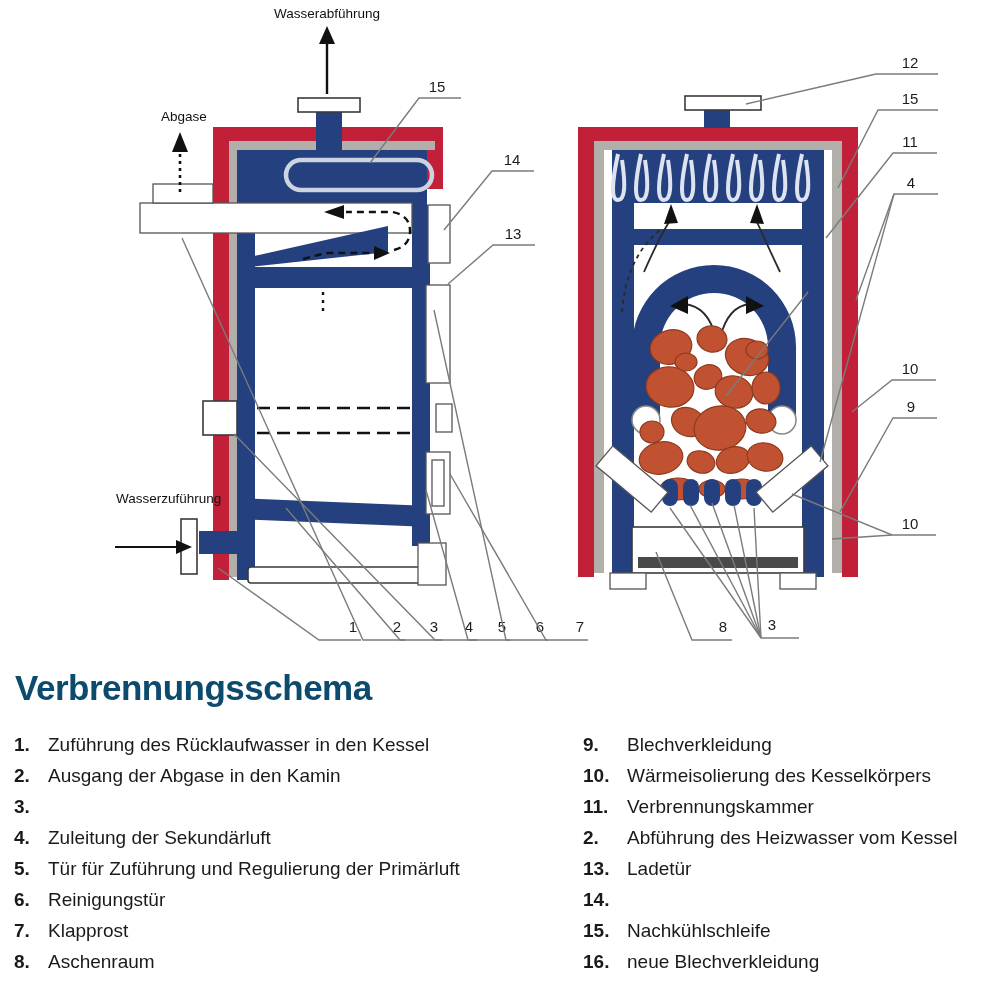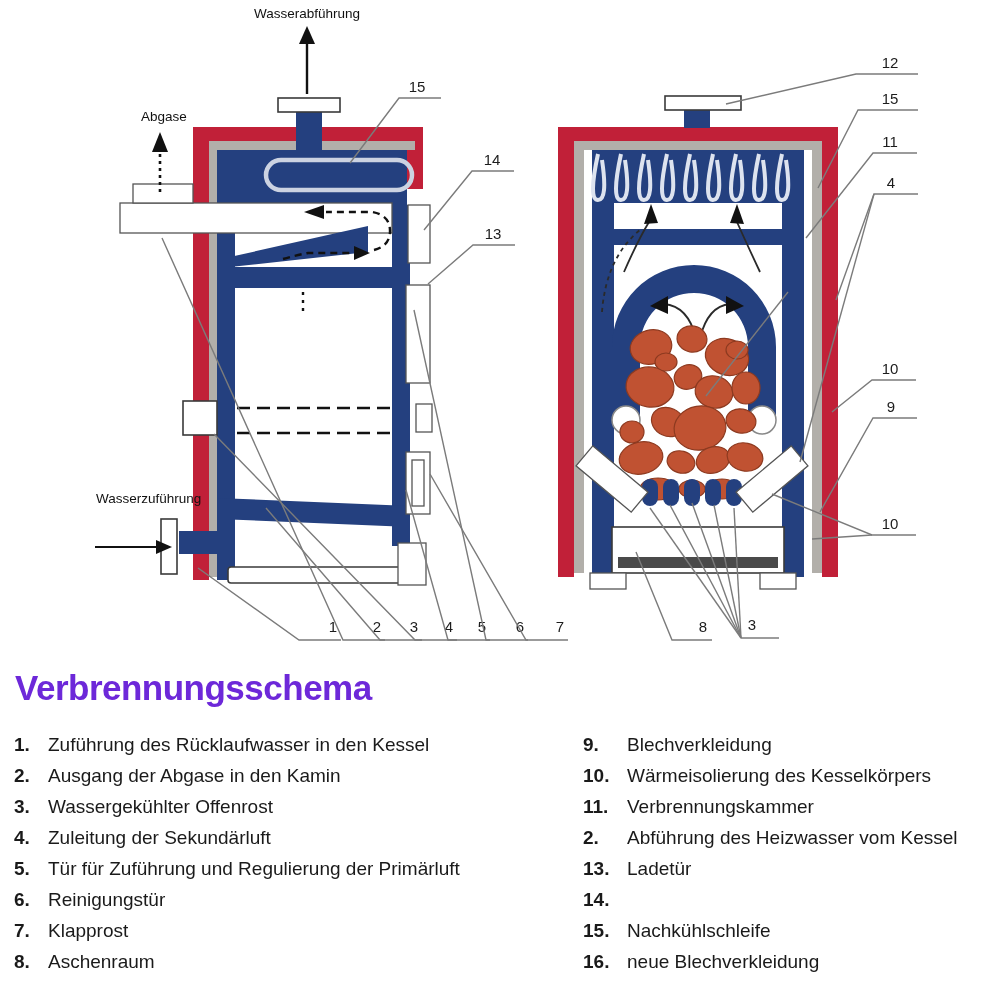--- a/index.html
+++ b/index.html
@@ -1,36 +1,36 @@
 <!DOCTYPE html>
 <html><head>
 <meta charset="utf-8">
 <style>
   html,body{margin:0;padding:0;background:#ffffff;}
   body{width:1000px;height:1000px;font-family:"Liberation Sans","DejaVu Sans",sans-serif;color:#1a1a1a;overflow:hidden;}
   .page{position:relative;width:1000px;height:1000px;background:#fff;}
-  .diagram-wrap{position:absolute;top:0;left:0;width:849px;height:655px;}
+  .diagram-wrap{position:absolute;top:0;left:0;width:849px;height:655px;padding-left:20px;}
   svg{display:block;}
   
   .red{fill:#c12038;}
   .gray{fill:#b2afaa;}
   .blue{fill:#24407f;}
   .stone{fill:#c05232;stroke:#8d3a20;stroke-width:1.2;}
   .white-part{fill:#ffffff;stroke:#3a3a3a;stroke-width:1.6;}
   .white-part-thin{fill:#ffffff;stroke:#555;stroke-width:1.3;}
   .leader{stroke:#7b7b7b;stroke-width:1.4;fill:none;}
   .flow{stroke:#111;stroke-width:2.4;fill:none;}
   .flow-thin{stroke:#2a2a2a;stroke-width:1.8;fill:none;}
   .arrowhead{fill:#111;stroke:none;}
   .num{font-size:15px;fill:#1c1c1c;}
   .hand{font-size:13.5px;fill:#111;}
   .coil{stroke:#dde3ef;stroke-width:4;fill:none;}
   .loop15{fill:none;stroke:#ccd3e2;stroke-width:4.5;}
   
-  .title{position:absolute;left:15px;top:668px;font-size:35px;font-weight:700;letter-spacing:-0.5px;color:#6d28d9;}
+  .title{position:absolute;left:15px;top:668px;font-size:35px;font-weight:700;letter-spacing:-0.5px;color:#0c4a6e;}
   .legend{position:absolute;left:0;top:734px;width:1000px;display:grid;grid-template-columns:565px 435px;}
   .legend ol{list-style:none;margin:0;padding:0;}
   .legend li{display:flex;align-items:baseline;height:31px;font-size:19px;}
   .legend .lnum{font-weight:700;width:48px;flex:0 0 48px;padding-left:14px;box-sizing:border-box;}
   .legend ol.col-right .lnum{padding-left:18px;flex-basis:62px;width:62px;}
   .legend .ltxt{white-space:nowrap;}
 </style>
 </head>
 <body>
 
@@ -256,21 +256,20 @@
       <li>
           <span class="lnum">1.</span>
           <span class="ltxt">Zuführung des Rücklaufwasser in den Kessel</span>
         </li>
       <li>
           <span class="lnum">2.</span>
           <span class="ltxt">Ausgang der Abgase in den Kamin</span>
         </li>
       <li>
           <span class="lnum">3.</span>
-          <span class="ltxt">Wassergekühlter Offenrost</span>
         </li>
       <li>
           <span class="lnum">4.</span>
           <span class="ltxt">Zuleitung der Sekundärluft</span>
         </li>
       <li>
           <span class="lnum">5.</span>
           <span class="ltxt">Tür für Zuführung und Regulierung der Primärluft</span>
         </li>
       <li>

